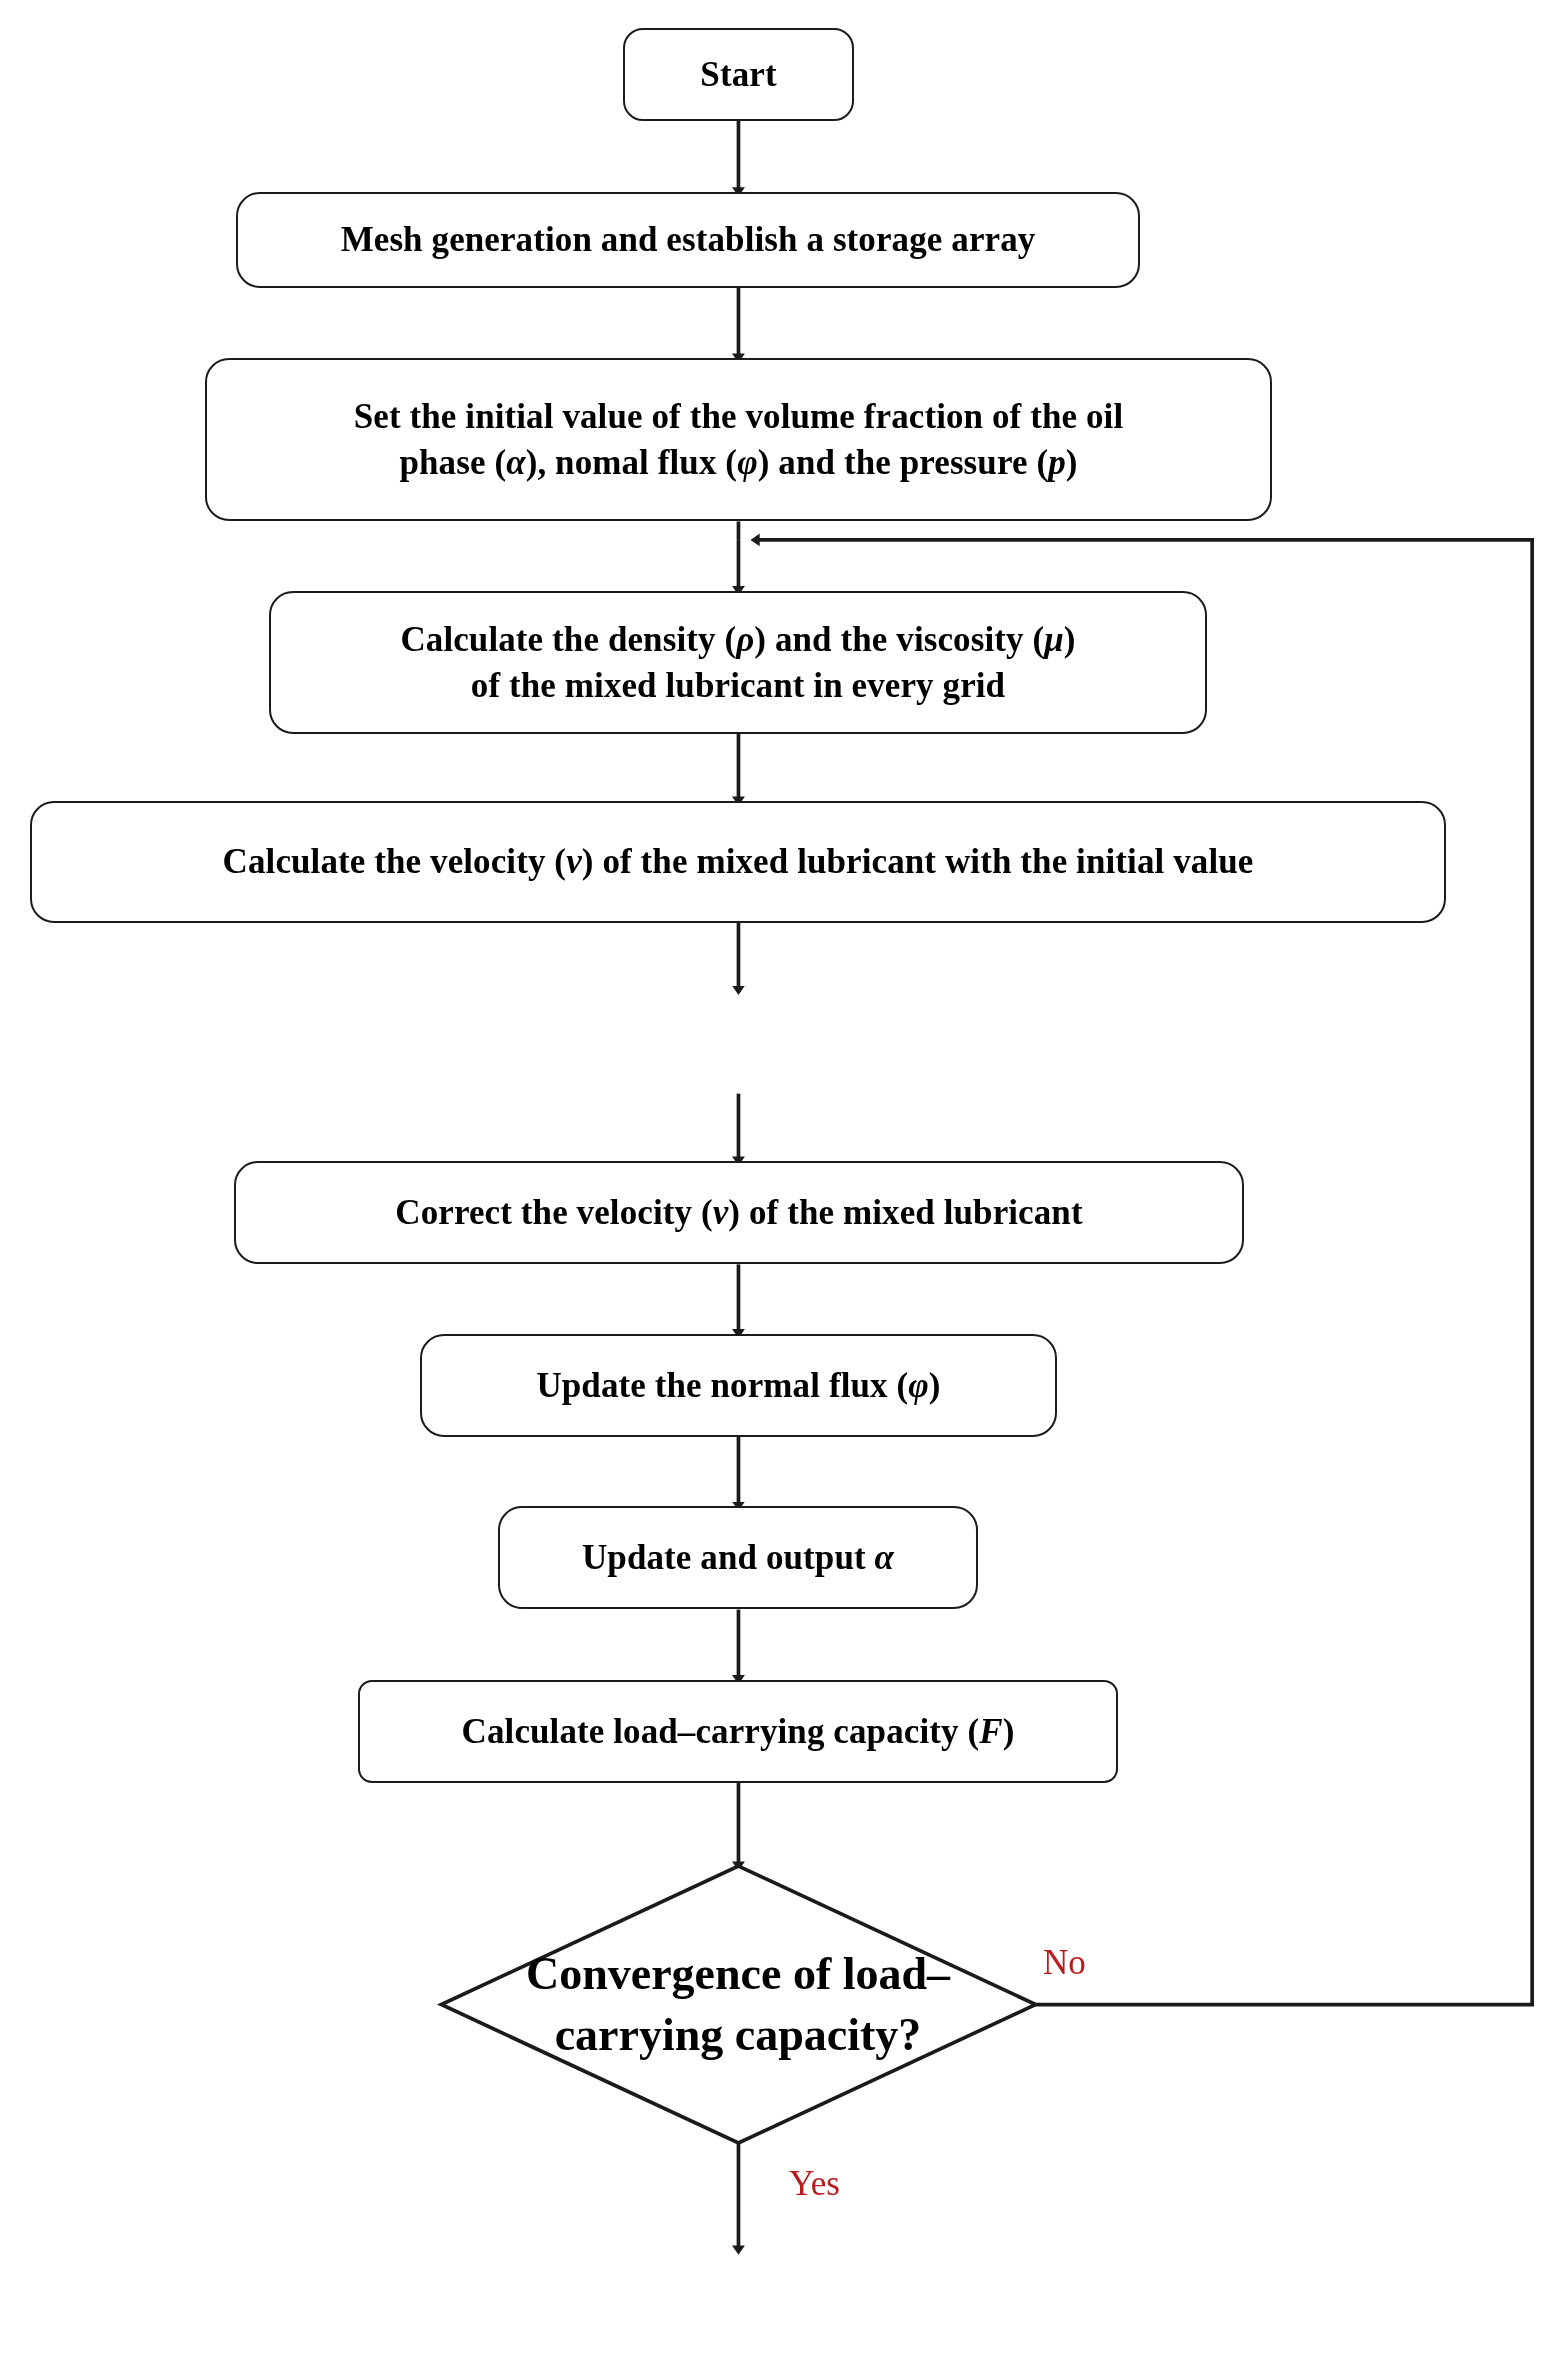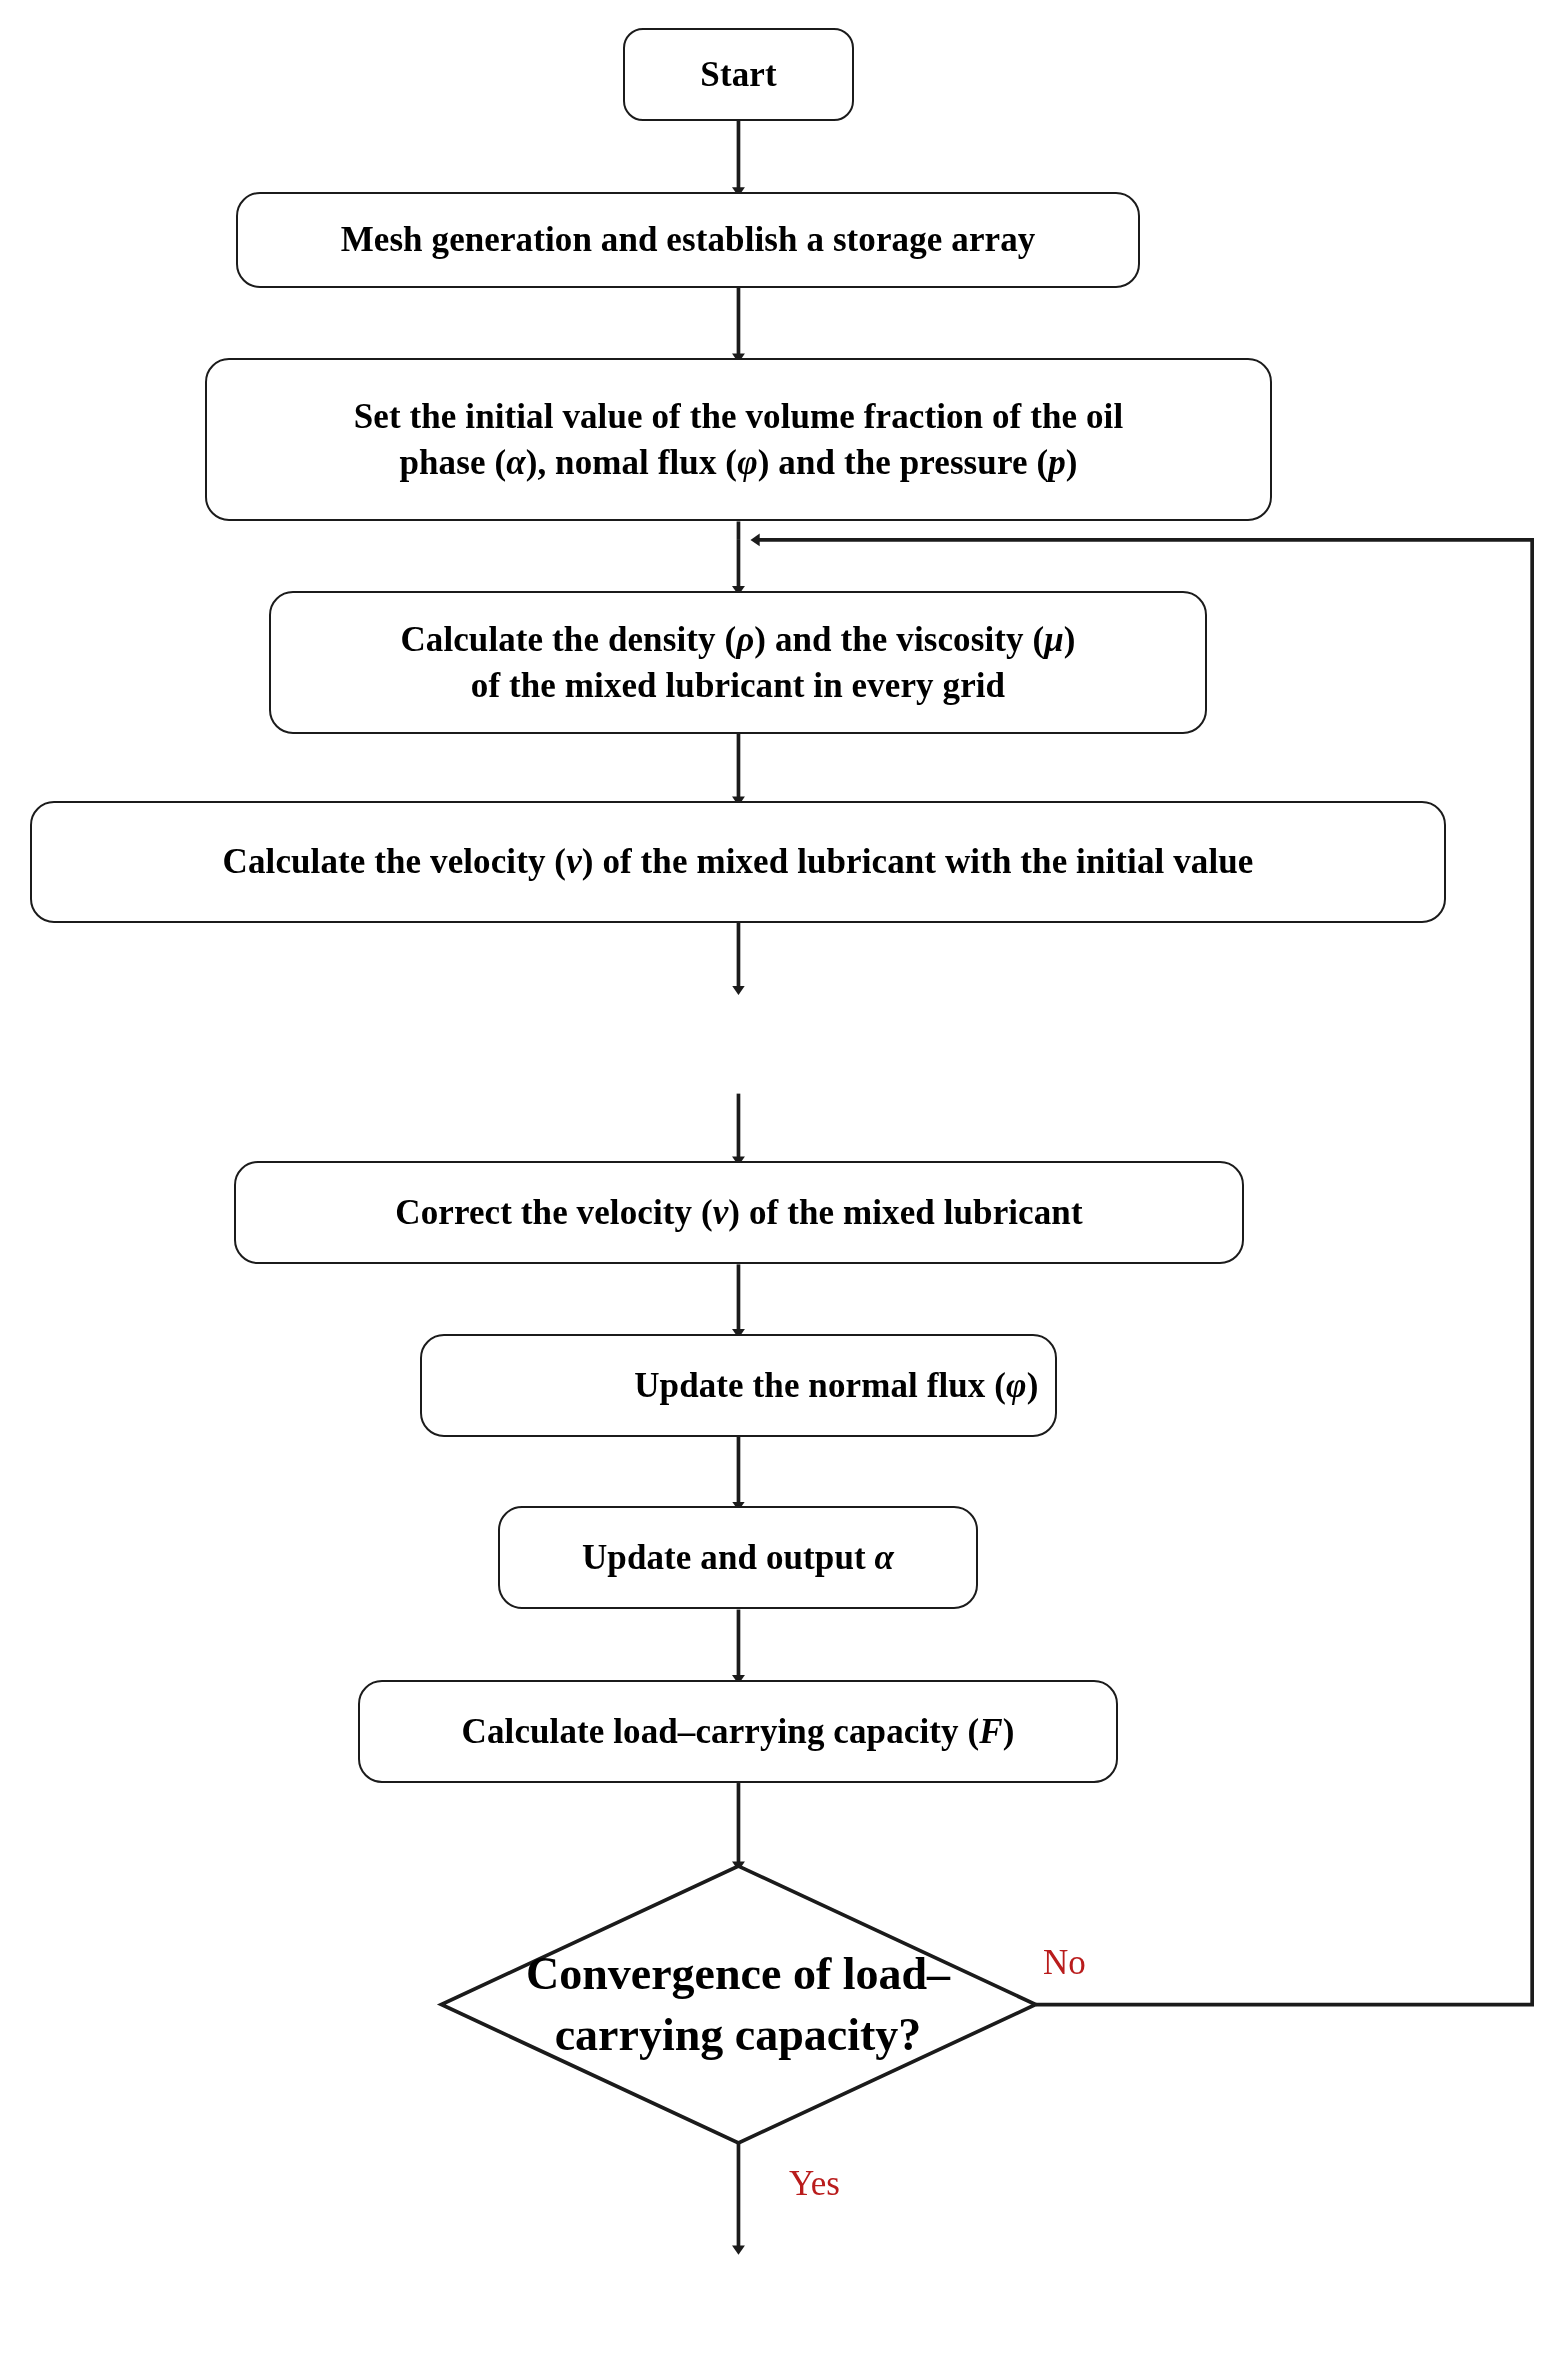--- a/index.html
+++ b/index.html
@@ -136,29 +136,29 @@
 
   <div class="node" style="left:30px; top:801px; width:1416px; height:122px;">
     <span class="txt">Calculate the velocity (<i>v</i>) of the mixed lubricant with the initial value</span>
   </div>
 
 
   <div class="node" style="left:234px; top:1161px; width:1010px; height:103px;">
     <span class="txt">Correct the velocity (<i>v</i>) of the mixed lubricant</span>
   </div>
 
-  <div class="node" style="left:420px; top:1334px; width:637px; height:103px;text-align:right;">
+  <div class="node" style="left:420px; top:1334px; width:637px; height:103px;">
     <span class="txt">Update the normal flux (<i>φ</i>)</span>
   </div>
 
   <div class="node" style="left:498px; top:1506px; width:480px; height:103px;text-align:center;">
     <span class="txt">Update and output <i>α</i></span>
   </div>
 
-  <div class="node" style="left:358px; top:1680px; width:760px; height:103px;">
+  <div class="node" style="left:358px; top:1680px; width:760px; height:103px;border-radius:14px;">
     <span class="txt">Calculate load–carrying capacity (<i>F</i>)</span>
   </div>
 
   <div class="diamond-label" style="left:489px; top:1929px; width:498px; height:152px;">
     <span>Convergence of load–
 carrying capacity?</span>
   </div>
 
 
   <div class="edge-label" style="left:1043px; top:1943px;">

